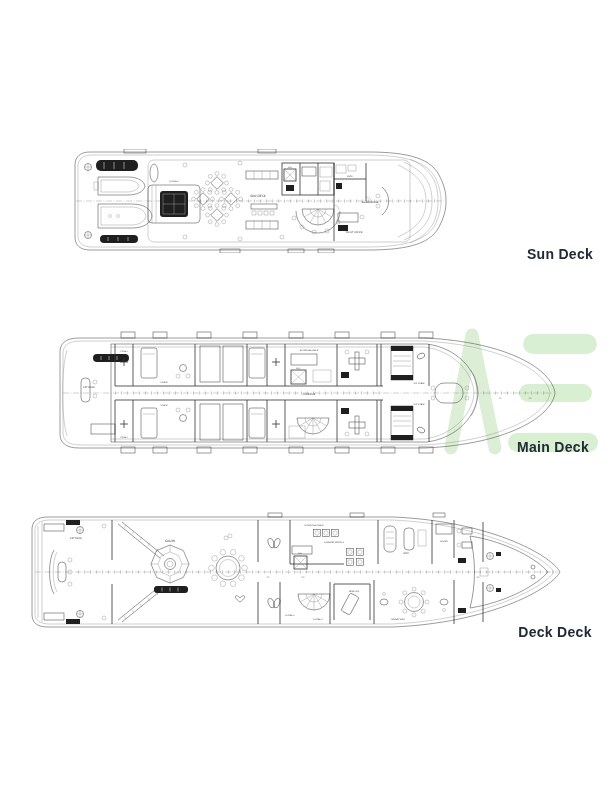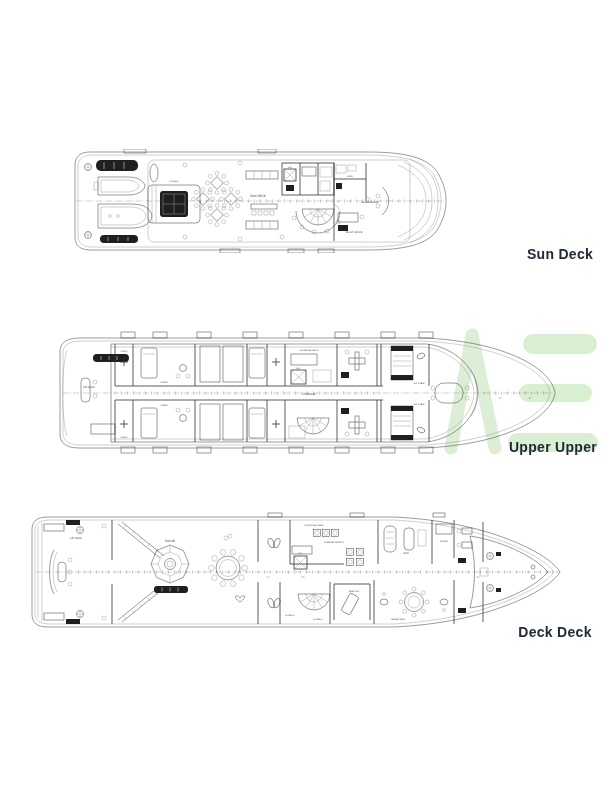--- a/index.html
+++ b/index.html
@@ -472,15 +472,15 @@
         <use href="#cap" x="472" y="76"></use>
       <rect x="478" y="40" width="5" height="4" class="dk"></rect>
         <rect x="478" y="76" width="5" height="4" class="dk"></rect>
       <circle cx="515" cy="55" r="2" class="ln"></circle>
         <circle cx="515" cy="65" r="2" class="ln"></circle>
       <rect x="462" y="56" width="8" height="8" class="lt"></rect>
     </g>
   </svg>
 
   <div class="deck-label" style="left:505px;top:246px;width:110px">Sun Deck</div>
-  <div class="deck-label" style="left:498px;top:439px;width:110px">Upper Upper</div>
+  <div class="deck-label" style="left:498px;top:439px;width:110px">Main Deck</div>
   <div class="deck-label" style="left:500px;top:624px;width:110px">Deck Deck</div>
 </div>
 
 </body></html>

